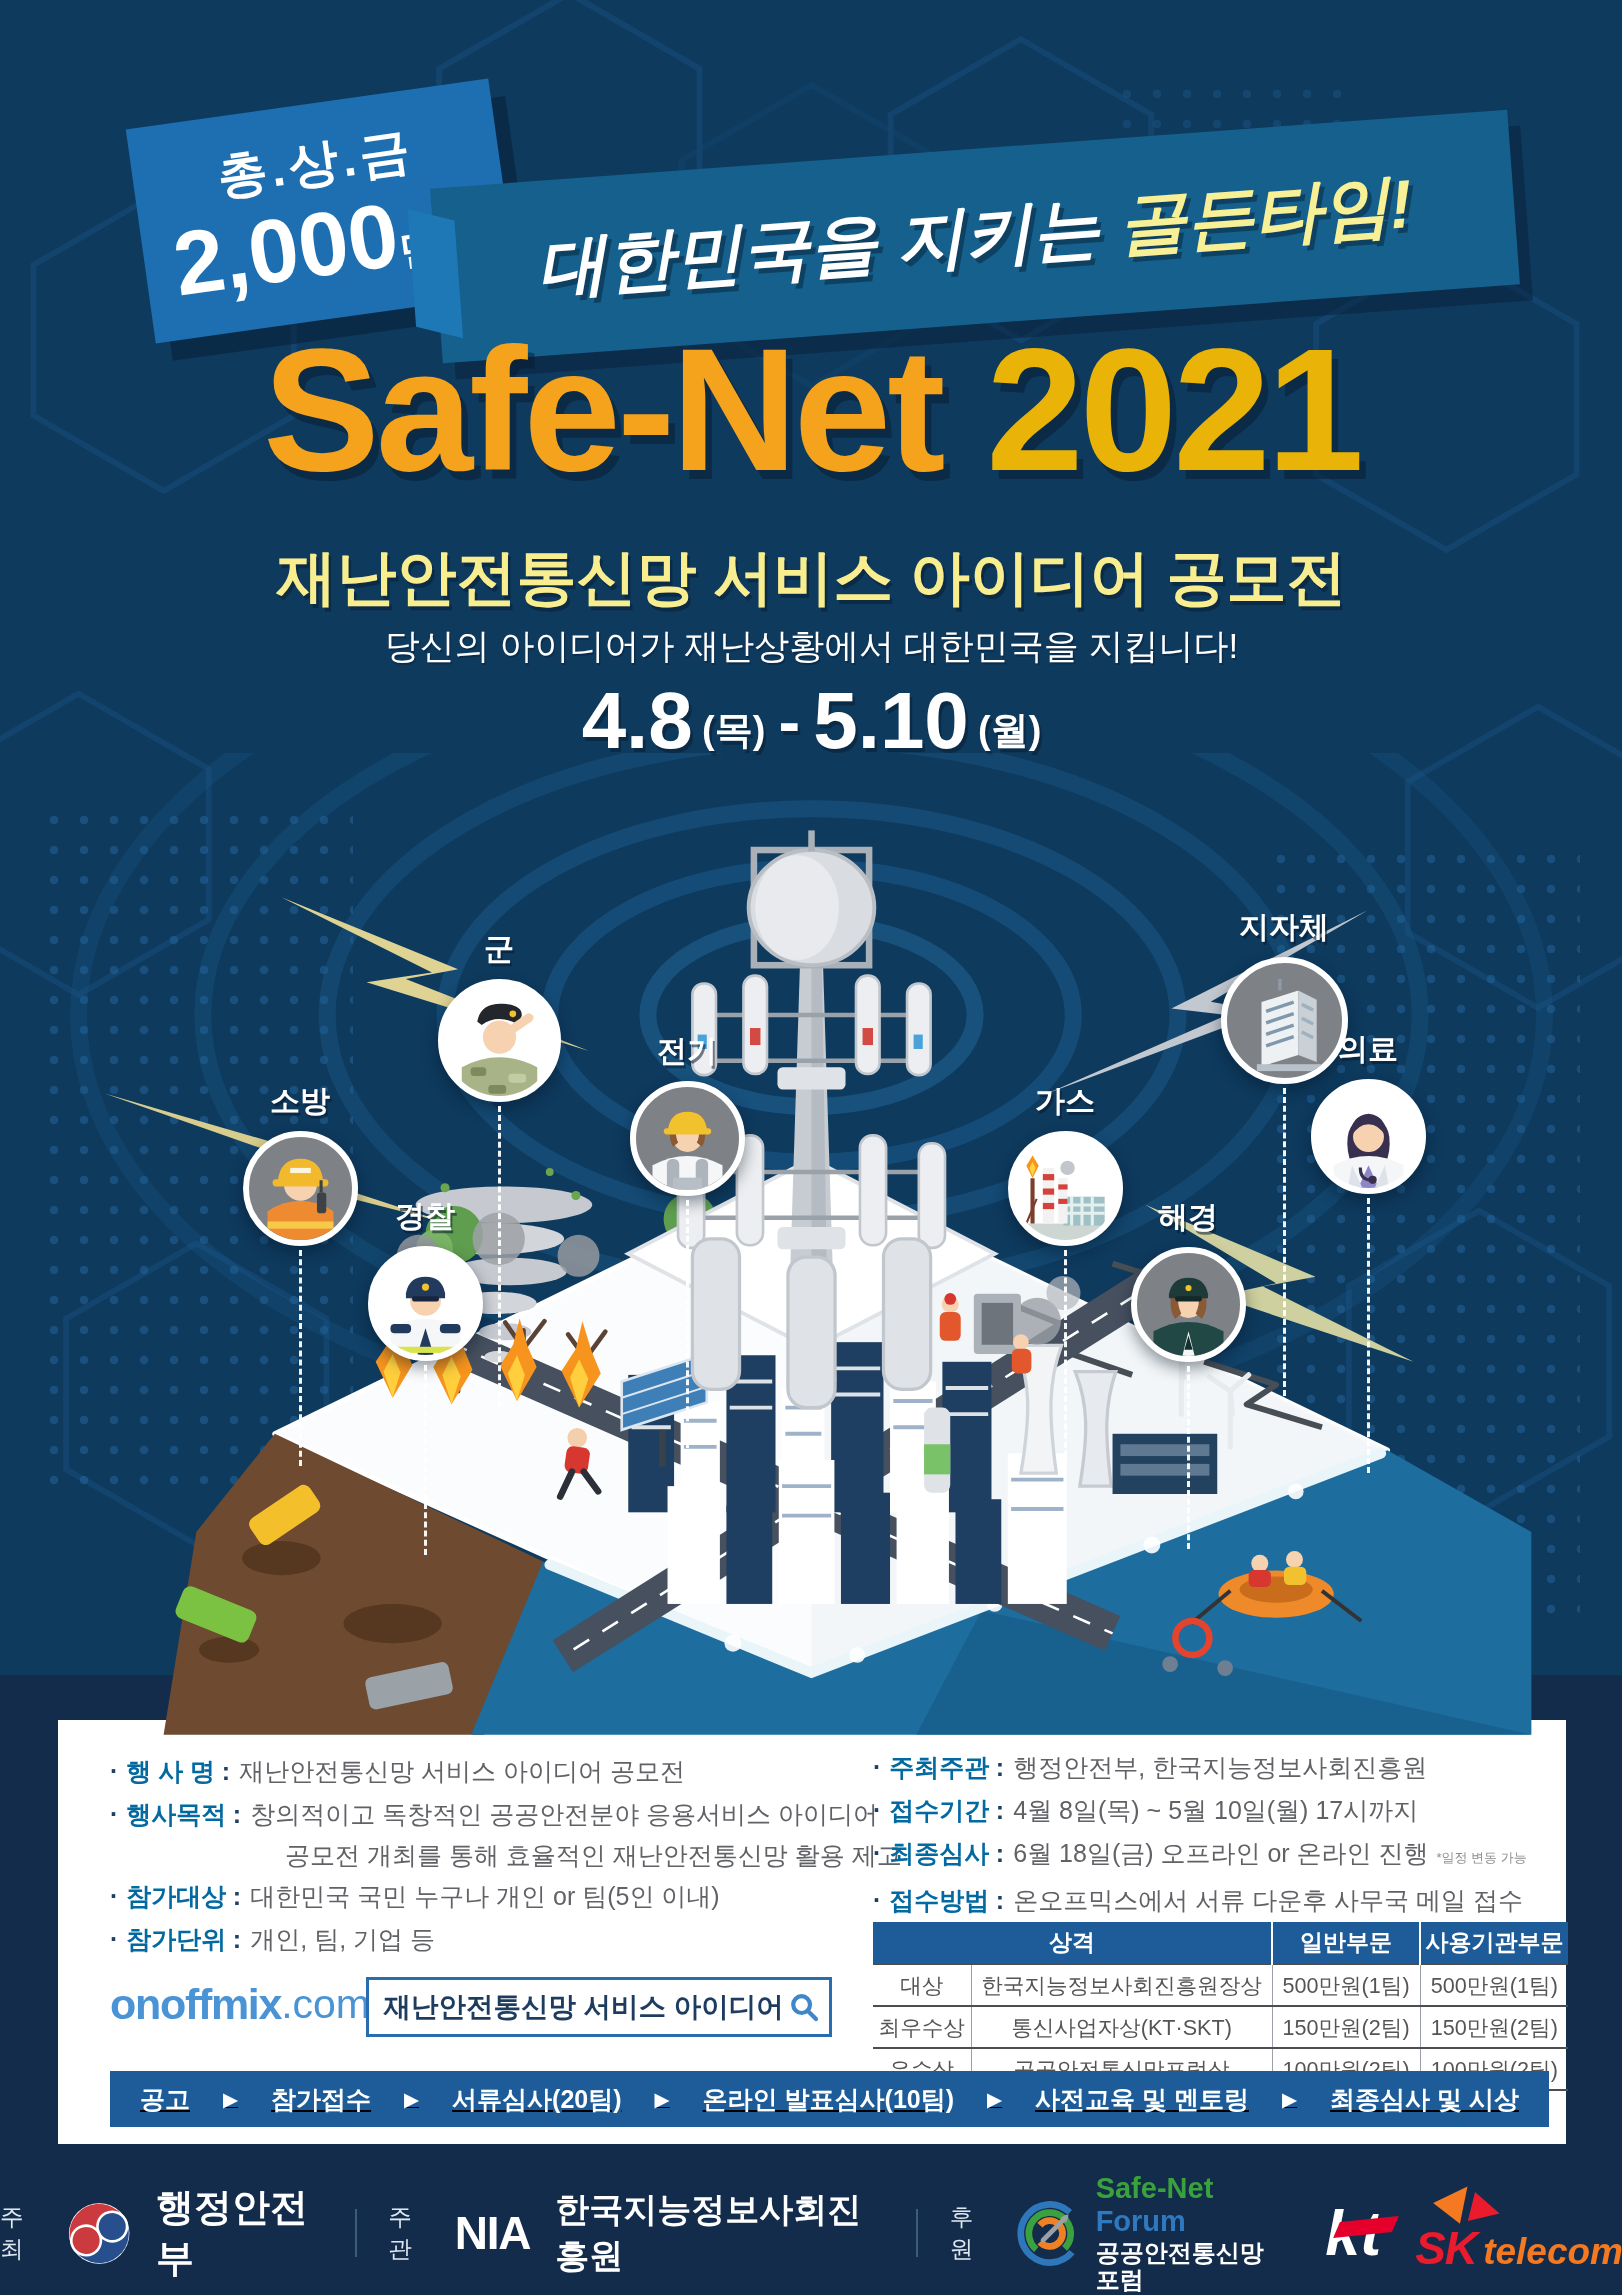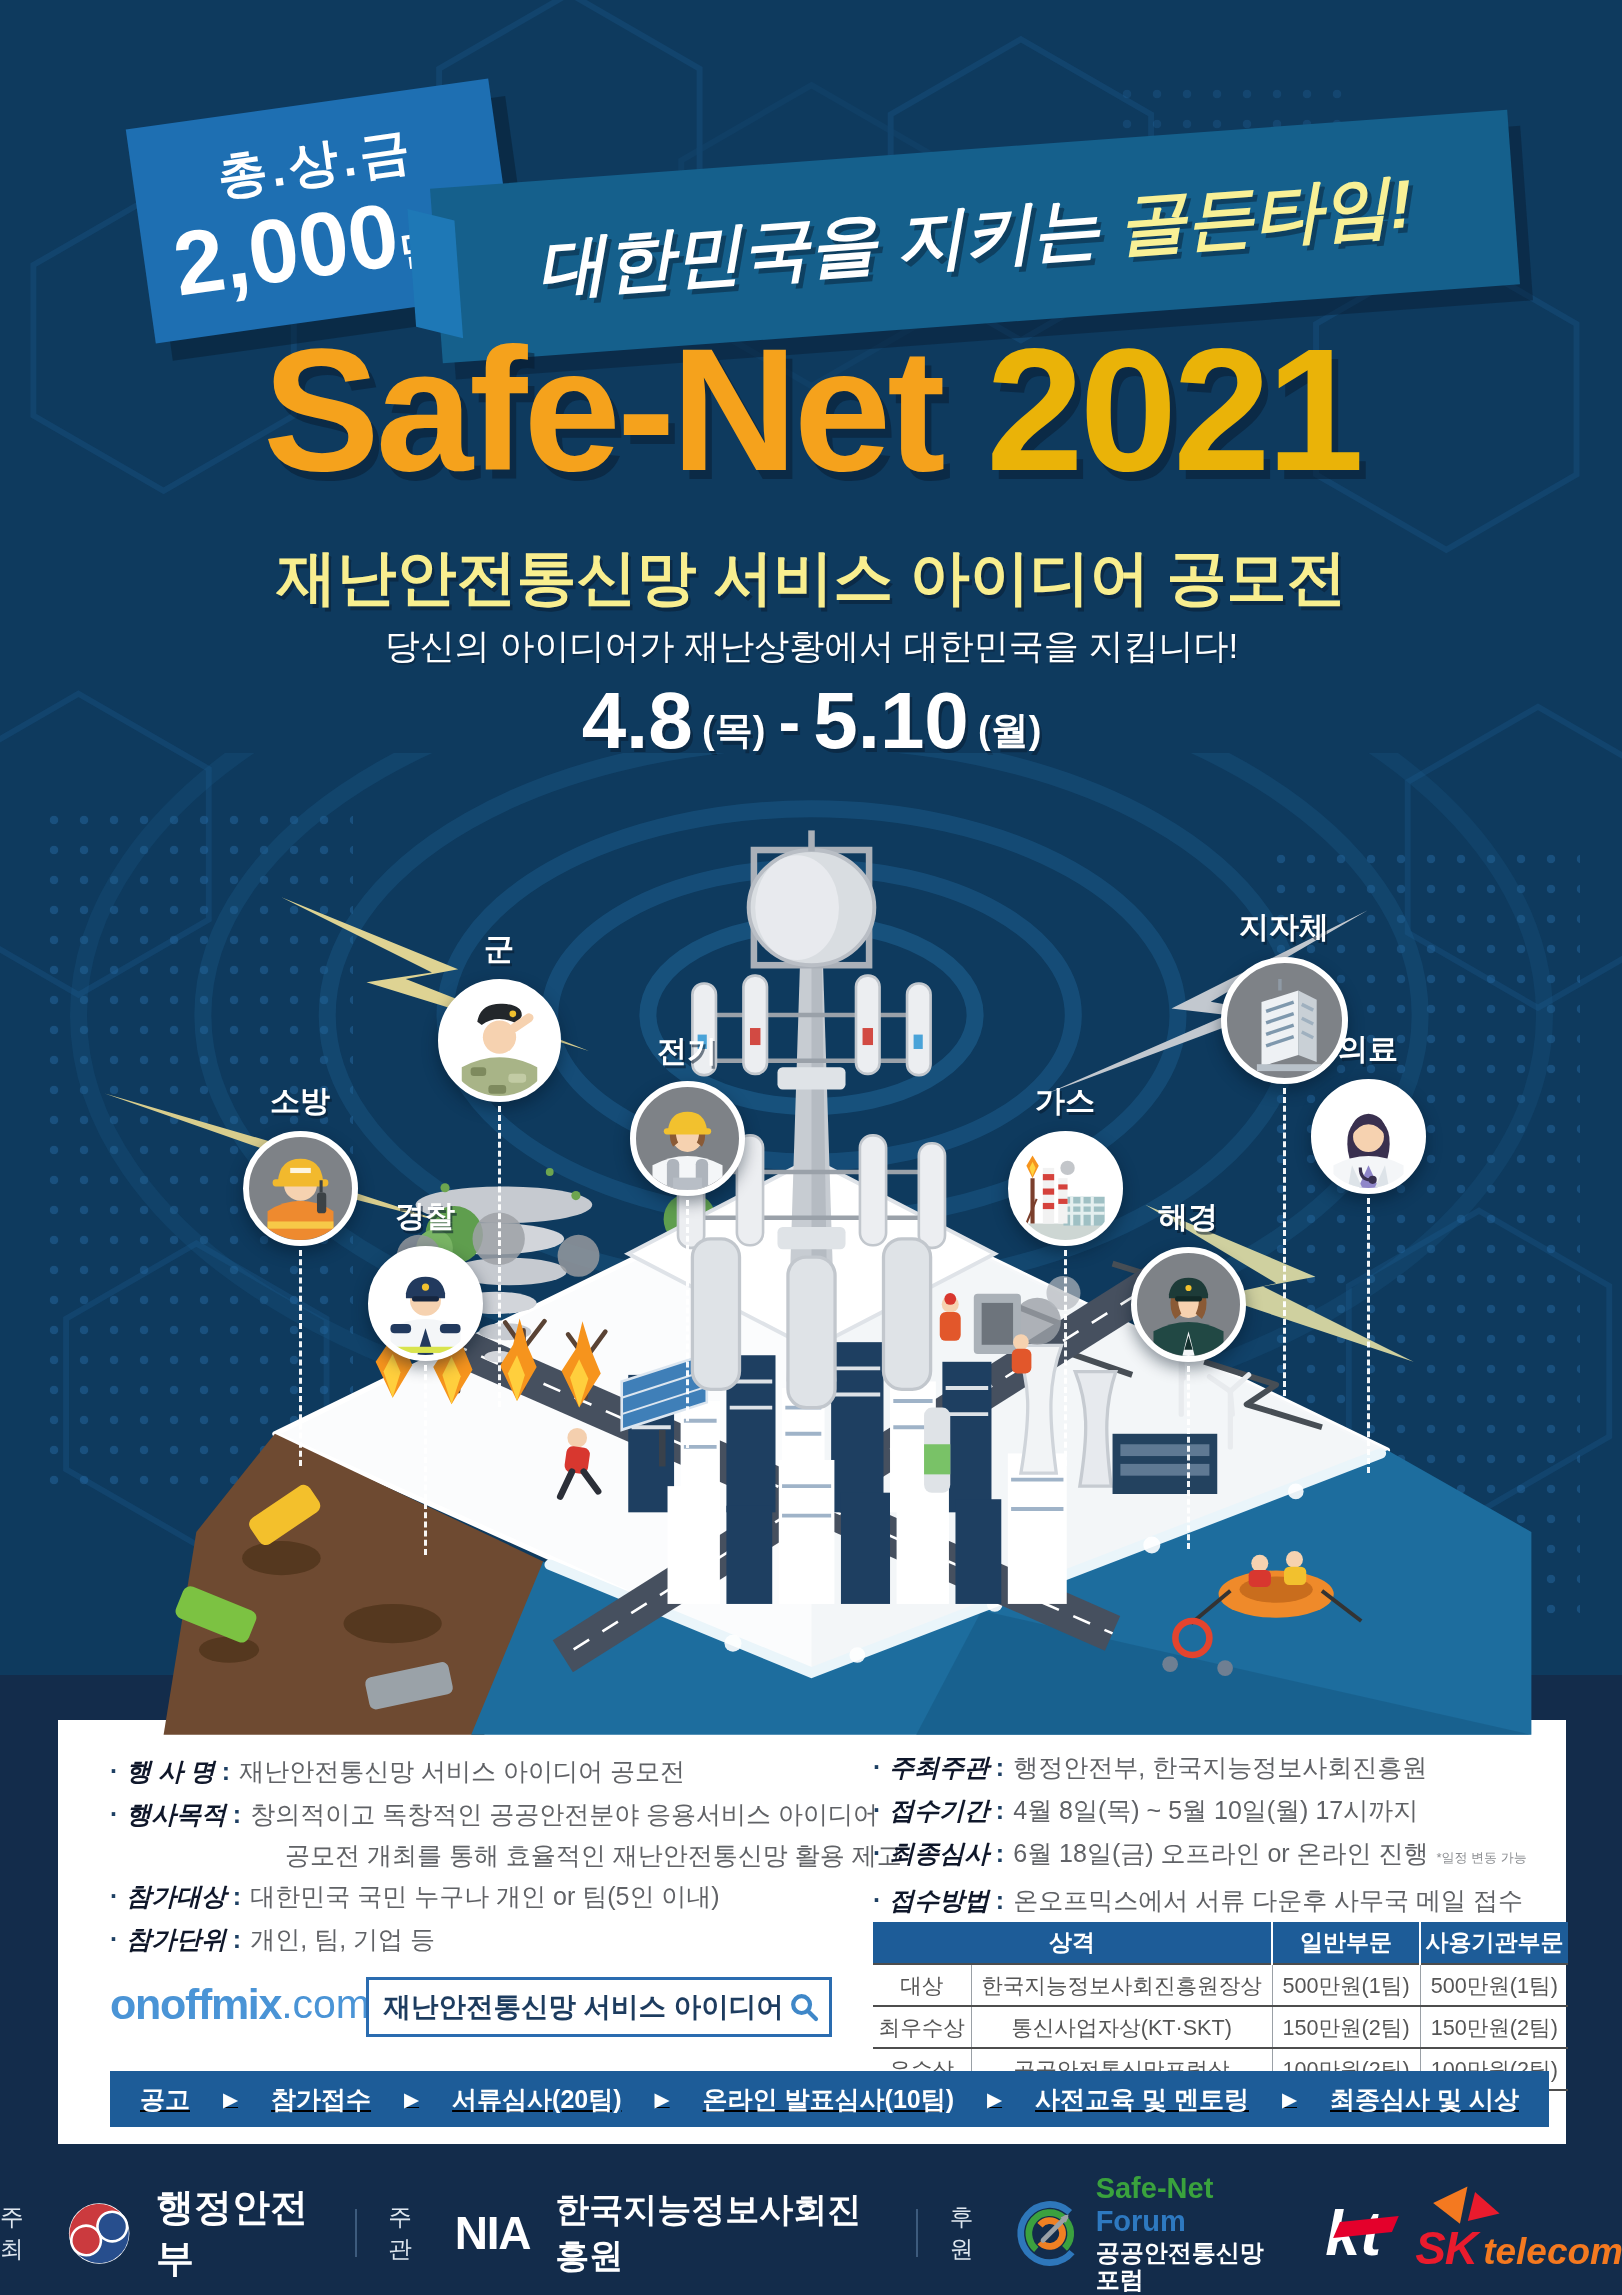--- a/index.html
+++ b/index.html
@@ -58,21 +58,21 @@
   .n5{left:1225px;top:907px;} .n5 .node-circle{width:115px;height:115px;} .n5 .node-line{height:308px;}
   .n6{left:1129px;top:1197px;} .n6 .node-line{height:183px;}
   .n7{left:1309px;top:1029px;} .n7 .node-line{height:275px;}
   .scene{position:absolute;left:0;top:753px;width:1623px;height:982px;z-index:2;}
   
   .bottom-band{position:absolute;left:0;top:1675px;width:1623px;height:620px;background:#132c4b;}
   .panel{position:absolute;left:58px;top:1720px;width:1508px;height:424px;background:#ffffff;}
   .info-col{position:absolute;font-size:25px;color:#606266;}
   .info-col .row{display:flex;align-items:baseline;line-height:43px;white-space:nowrap;}
   .info-col .bullet{color:#1d3f63;font-weight:700;margin-right:7.9px;}
-  .info-col .lbl{color:#0f172a;font-weight:800;font-style:italic;}
+  .info-col .lbl{color:#0369a1;font-weight:800;}
   .info-col .colon{color:#1d3f63;font-weight:800;margin:0 9.2px 0 6.5px;}
   .info-col .cont{line-height:39px;white-space:nowrap;}
   .info-col .note{font-size:13px;color:#8a8c90;margin-left:7.9px;}
   .col-left{left:52px;top:30px;}
   .col-left .cont{margin-left:175px;}
   .col-right{left:815px;top:26px;}
   .onoffmix{position:absolute;left:52px;top:260px;display:flex;align-items:center;}
   .onoffmix .brand{font-size:43px;font-weight:900;color:#4a94d6;letter-spacing:-1.3px;text-align:right;}
   .onoffmix .dom{font-size:41px;font-weight:500;color:#4a94d6;}
   .searchbox{position:absolute;left:308px;top:257px;width:466px;height:60px;border:3.9px solid #2a6cb0;

